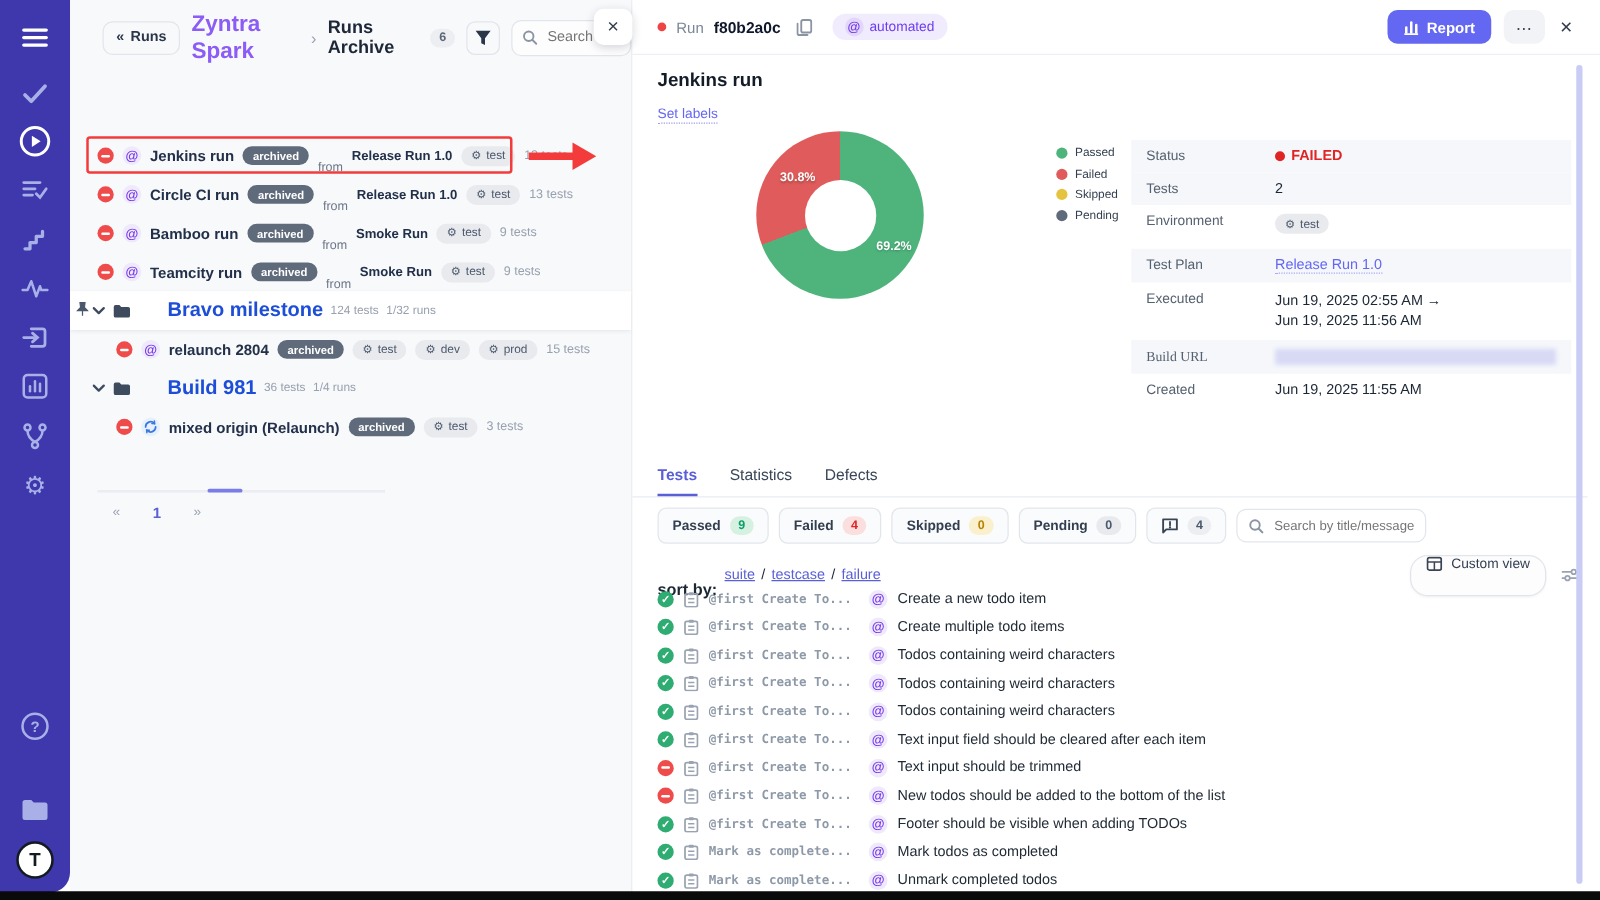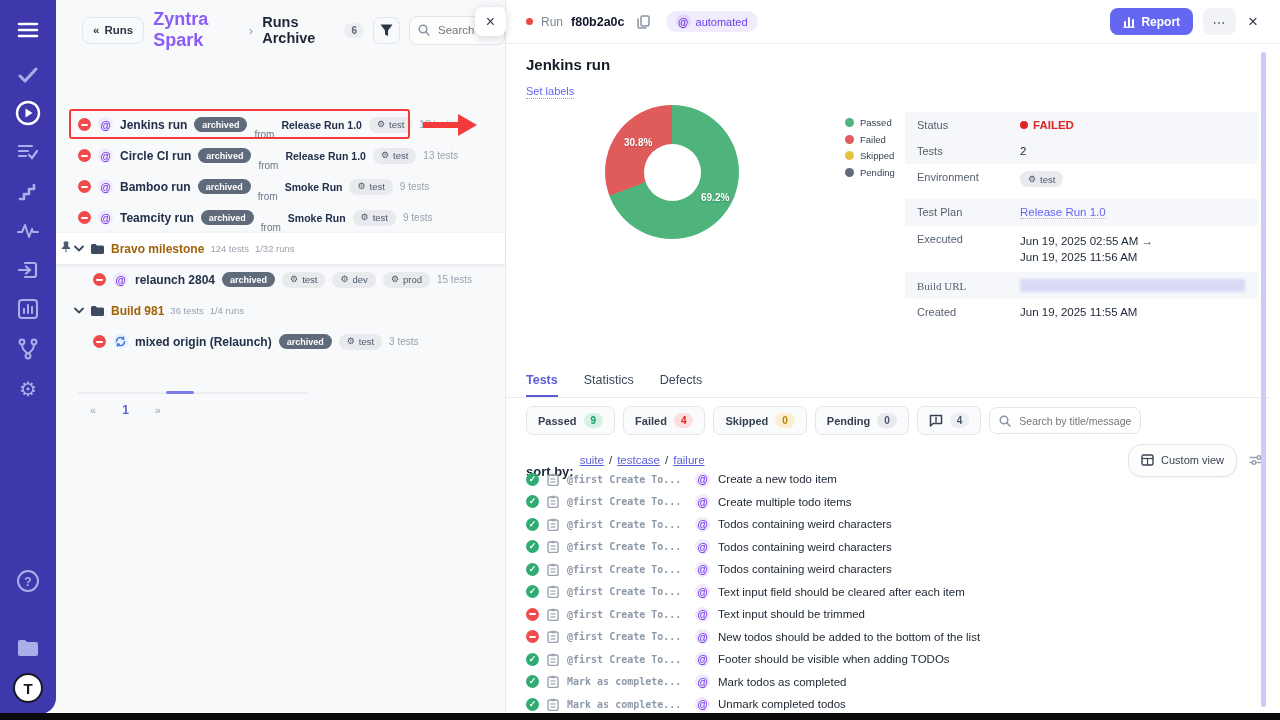--- a/index.html
+++ b/index.html
@@ -40,21 +40,21 @@
   .st-dot::after{content:"";position:absolute;left:3px;top:5.5px;width:7px;height:2px;background:#fff;border-radius:1px;}
   .at-badge{width:15px;height:15px;border-radius:50%;background:#efe9fc;color:#7636e8;font-weight:700;font-size:10.5px;display:flex;align-items:center;justify-content:center;flex:0 0 15px;}
   .mixed-badge{width:15px;height:15px;border-radius:50%;background:#e7f0fd;display:flex;align-items:center;justify-content:center;flex:0 0 15px;color:#3b78e0;}
   .run-name{font-size:12px;font-weight:600;color:#22304a;white-space:nowrap;}
   .badge-archived{background:#5f6b7b;color:#fff;font-size:9px;font-weight:600;border-radius:9px;padding:2.5px 8px;white-space:nowrap;}
   .from-label{font-size:10px;color:#6c7788;margin-top:20px;}
   .from-name{font-size:10.5px;font-weight:700;color:#22304a;}
   .env-badge{background:#e8eaee;border-radius:10px;padding:2.5px 8px;font-size:9.5px;color:#4b586c;display:flex;align-items:center;gap:4px;white-space:nowrap;}
   .env-badge .g{font-size:9px;line-height:1;}
   .tests-count{font-size:10px;color:#98a1af;white-space:nowrap;}
-  .ms-name{font-size:12px;font-weight:700;color:#a16207;}
+  .ms-name{font-size:16px;font-weight:700;color:#1d4ed8;margin-left:23px;}
   .ms-stat{font-size:9.5px;color:#98a1af;}
   .chev{color:#3e4b5f;}
   .folder-ic{color:#3e4b5f;}
 
   .pagination{position:absolute;left:16px;top:392px;width:290px;}
   .pg-track{height:2px;background:#ececf2;width:230px;margin-left:6px;position:relative;}
   .pg-active{position:absolute;left:88px;top:-1px;width:28px;height:3px;background:#7a7ce8;border-radius:2px;}
   .pg-row{display:flex;gap:26px;margin-top:9px;margin-left:18px;align-items:center;}
   .pg-prev,.pg-next{color:#9aa3b2;font-size:11px;cursor:pointer;}
   .pg-cur{color:#5a5fd6;font-size:12px;font-weight:700;cursor:pointer;}
@@ -115,21 +115,21 @@
   .cnt-gray{background:#eceef2;color:#4b586c;}
   .chip-search{width:152px;height:27px;border:1px solid #e2e6ec;border-radius:8px;background:#fff;display:flex;align-items:center;gap:6px;padding:0 9px;box-sizing:border-box;overflow:hidden;}
   .chip-search input{border:none;outline:none;font-size:10.5px;color:#54627a;width:120px;background:transparent;font-family:inherit;}
 
   
   .sort-row{position:absolute;left:20px;top:441px;right:16px;display:flex;align-items:center;}
   .sort-label{font-size:13px;font-weight:700;color:#1c2735;margin-right:6px;margin-top:23px;}
   .sort-link{font-size:11.5px;color:#5a5fd6;text-decoration:underline;cursor:pointer;}
   .sort-sep{font-size:11.5px;color:#1c2735;margin:0 5px;}
   .view-tools{margin-left:auto;display:flex;align-items:center;gap:12px;}
-  .custom-view{display:flex;align-items:center;gap:7px;border:1px solid #e2e6ec;background:#fdfdfe;border-radius:14px;height:33px;padding:0 12px;font-size:11px;color:#333f50;cursor:pointer;box-shadow:0 1px 2px rgba(15,23,42,.05);font-family:inherit;}
+  .custom-view{display:flex;align-items:flex-start;gap:7px;border:1px solid #e2e6ec;background:#fdfdfe;border-radius:14px;height:33px;padding:0 12px;font-size:11px;color:#333f50;cursor:pointer;box-shadow:0 1px 2px rgba(15,23,42,.05);font-family:inherit;}
   .sliders{color:#9aa3b1;cursor:pointer;}
 
   
   .test-list{position:absolute;left:20px;top:468px;right:12px;}
   .test-row{height:22.5px;display:flex;align-items:center;gap:8px;cursor:pointer;}
   .t-status{width:13px;height:13px;border-radius:50%;position:relative;flex:0 0 13px;}
   .t-status.st-passed{background:#2fac72;}
   .t-status.st-passed::after{content:"✓";position:absolute;left:0;top:0;width:13px;height:13px;color:#fff;font-size:9px;line-height:13px;text-align:center;font-weight:700;}
   .t-status.st-failed{background:#ef4b4b;}
   .t-status.st-failed::after{content:"";position:absolute;left:3px;top:5.5px;width:7px;height:2px;background:#fff;border-radius:1px;}

